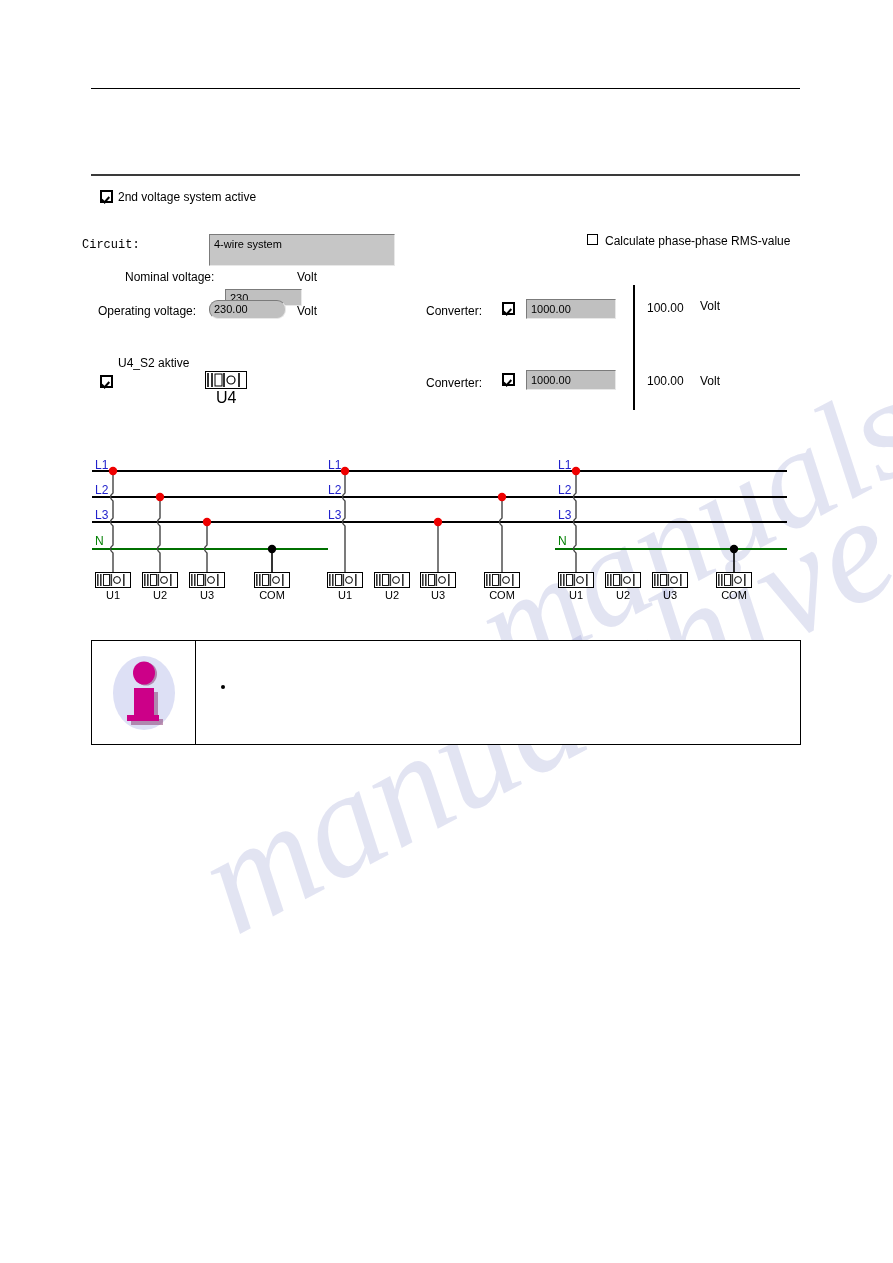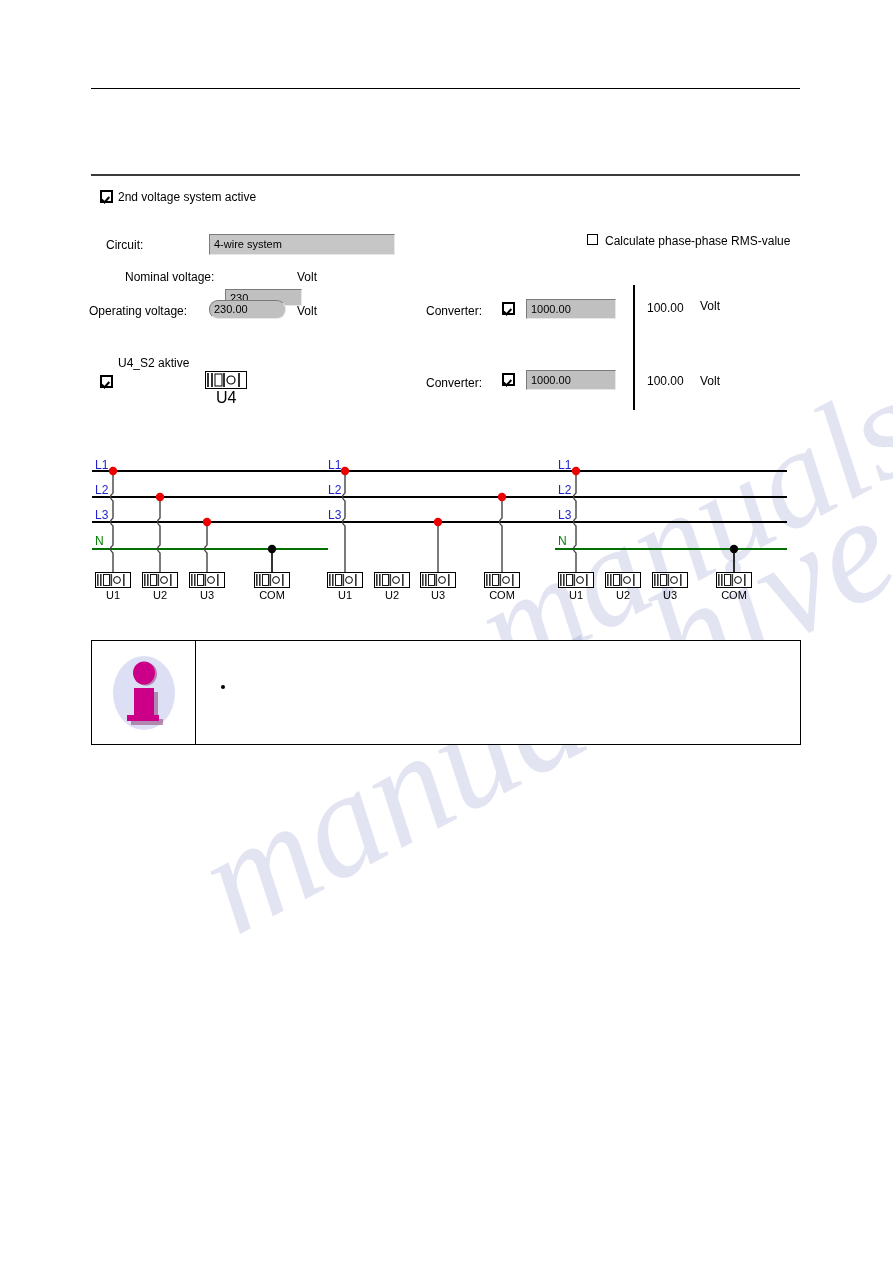--- a/index.html
+++ b/index.html
@@ -151,28 +151,28 @@
 <div class="rule rule-mid"></div>
 
 <div class="form">
 
   <div class="cbx big checked" style="left:100px; top:190px;"></div>
   <div class="lbl" style="left:118px; top:190px;">2nd voltage system active</div>
 
   <div class="cbx" style="left:587px; top:234px;"></div>
   <div class="lbl" style="left:605px; top:234px;">Calculate phase-phase RMS-value</div>
 
-  <div class="lbl" style="left:106px; top:238px;">Circuit:</div>
-  <div class="field combo" style="left:209px; top:234px; width:186px; height:21px; line-height:19px;">4-wire system</div>
+  <div class="lbl" style="left:82px; top:238px;font-family:Liberation Mono, monospace;">Circuit:</div>
+  <div class="field combo" style="left:209px; top:234px; width:186px; height:32px; line-height:19px;">4-wire system</div>
 
   <div class="lbl" style="left:98px; top:270px;padding-left:27px;">Nominal voltage:</div>
   <div class="field" style="left:225px; top:265px; width:77px; height:17px;margin-top:24px;">230</div>
   <div class="lbl" style="left:297px; top:270px;">Volt</div>
 
-  <div class="lbl" style="left:89px; top:304px;">Operating voltage:</div>
+  <div class="lbl" style="left:98px; top:304px;">Operating voltage:</div>
   <div class="field" style="left:209px; top:300px; width:77px; height:19px;border-radius:9px;">230.00</div>
   <div class="lbl" style="left:297px; top:304px;">Volt</div>
 
   <div class="lbl" style="left:426px; top:304px;">Converter:</div>
   <div class="cbx big checked" style="left:502px; top:302px;"></div>
   <div class="field" style="left:526px; top:299px; width:90px; height:20px; line-height:19px;">1000.00</div>
   <div class="lbl" style="left:647px; top:301px;">100.00</div>
   <div class="lbl" style="left:700px; top:299px;">Volt</div>
 
   <div class="vdiv" style="left:633px; top:285px; height:125px;"></div>

